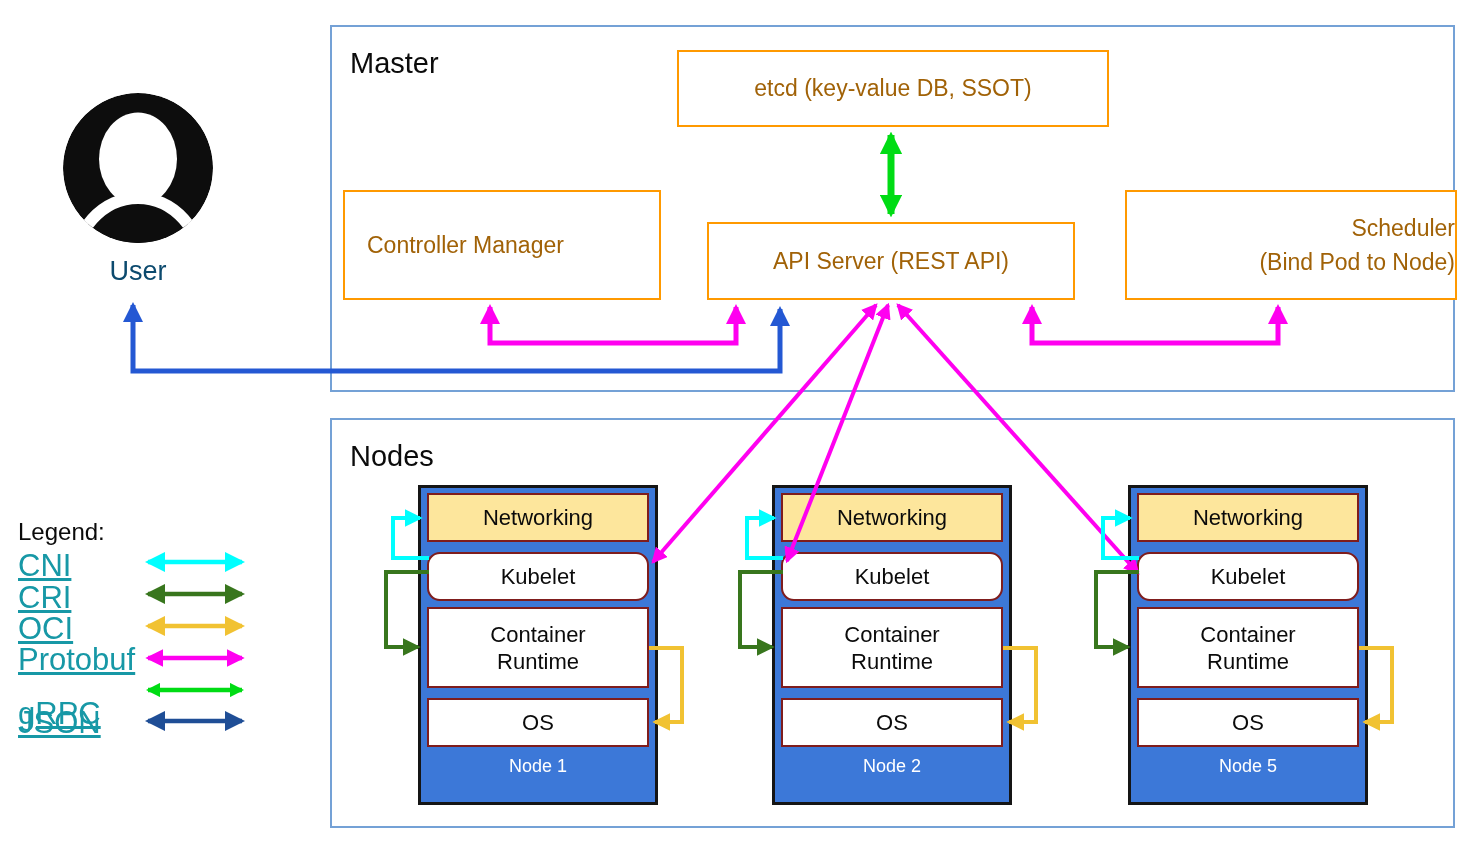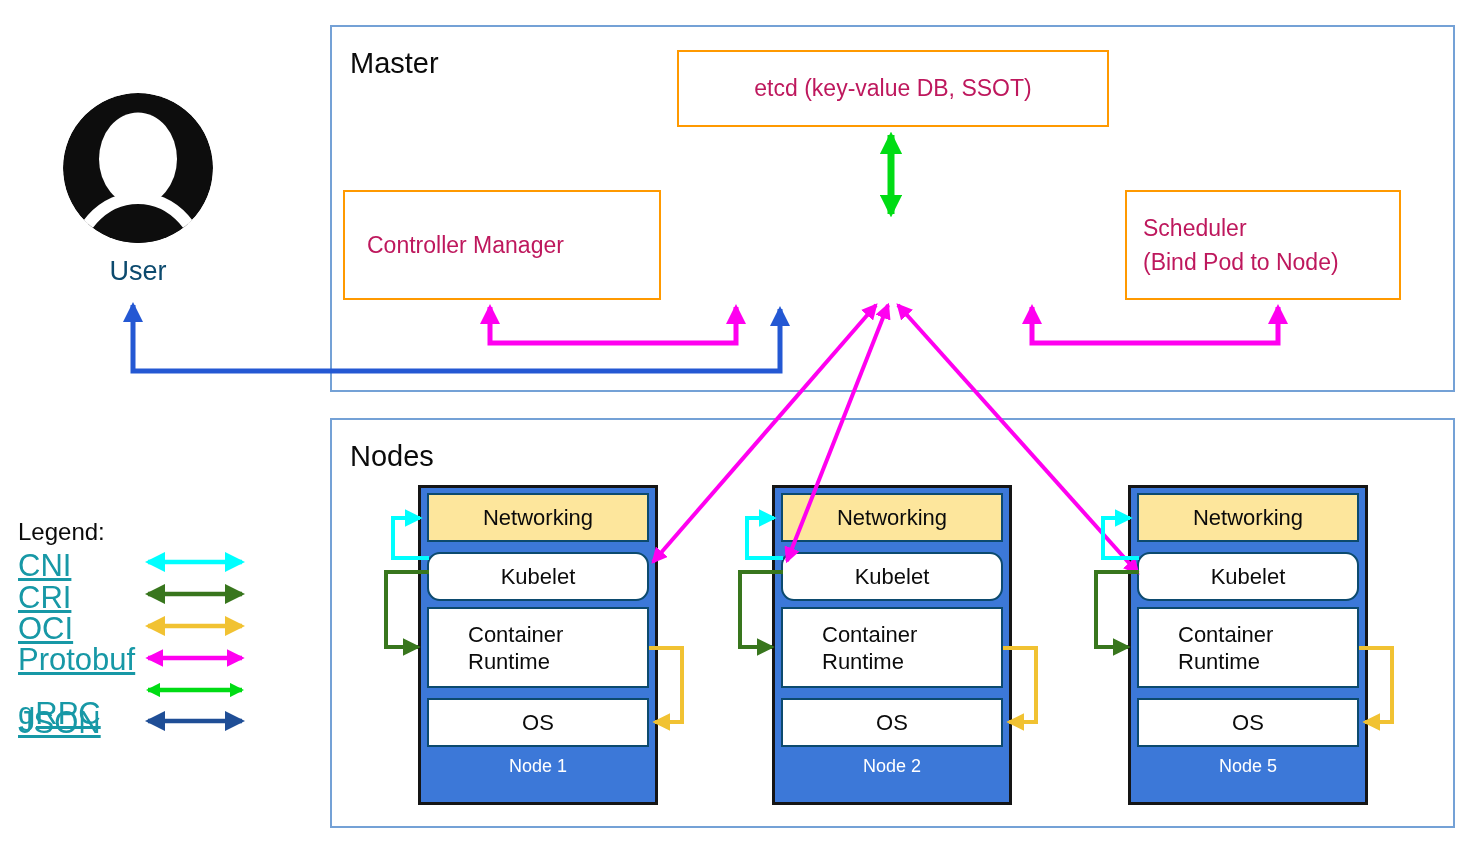--- a/index.html
+++ b/index.html
@@ -6,34 +6,34 @@
   .canvas{
     position:relative;width:1475px;height:852px;background:#fff;overflow:hidden;
     font-family:"Liberation Sans", sans-serif;color:#0b0b0b;
   }
   .section{position:absolute;border:2px solid #74a1d6;background:#fff;box-sizing:border-box;}
   .section-title{position:absolute;left:18px;top:20px;font-size:29px;color:#0b0b0b;}
   .sec-master{left:330px;top:25px;width:1125px;height:367px;}
   .sec-nodes{left:330px;top:418px;width:1125px;height:410px;}
 
   .obox{position:absolute;border:2px solid #ff9900;background:#fff;box-sizing:border-box;
-        font-size:23px;color:#be185d;}
+        font-size:23px;color:#a16207;}
   .obox.center{display:flex;align-items:center;justify-content:center;text-align:center;}
   .obox.lines{display:flex;flex-direction:column;justify-content:center;line-height:34px;}
   .b-etcd{left:677px;top:50px;width:432px;height:77px;}
   .b-cm{left:343px;top:190px;width:318px;height:110px;padding-left:22px;}
   .b-api{left:707px;top:222px;width:368px;height:78px;}
-  .b-sched{left:1125px;top:190px;width:276px;height:110px;padding-left:16px;}
+  .b-sched{left:1125px;top:190px;width:332px;height:110px;padding-left:30px;align-items:flex-end;}
 
   .knode{position:absolute;top:485px;width:240px;height:320px;background:#3c78d8;
          border:3px solid #151515;box-sizing:border-box;}
   .kn1{left:418px;} .kn2{left:772px;} .kn3{left:1128px;}
-  .layer{position:absolute;left:6px;width:218px;border:2px solid #0c4a6e;background:#fff;
+  .layer{position:absolute;left:6px;width:218px;border:2px solid #7f1d1d;background:#fff;
          box-sizing:content-box;display:flex;align-items:center;justify-content:center;
-         font-size:22px;color:#0b0b0b;}
+         text-align:center;font-size:22px;color:#0b0b0b;}
   .l-networking{top:5px;height:45px;background:#fde69c;}
   .l-kubelet{top:64px;height:45px;border-radius:13px;}
   .l-runtime{top:119px;height:77px;line-height:27px;}
   .l-runtime span{display:inline-block;max-width:140px;}
   .l-os{top:210px;height:45px;}
   .node-label{position:absolute;left:0;top:268px;width:100%;text-align:center;
               font-size:18px;color:#ffffff;}
 
   .user-label{position:absolute;left:78px;top:256px;width:120px;text-align:center;
               font-size:27px;color:#0c4a6e;}
@@ -65,20 +65,23 @@
   <div class="user-label">User</div>
 
   <div class="section sec-master">
     <div class="section-title">Master</div>
   </div>
   <div class="obox center b-etcd">
     <span>etcd (key-value DB, SSOT)</span>
   </div>
   <div class="obox lines b-cm">
     <span>Controller Manager</span>
+  </div>
+  <div class="obox center b-api">
+    <span>API Server (REST API)</span>
   </div>
   <div class="obox lines b-sched">
     <span>Scheduler</span>
     <span>(Bind Pod to Node)</span>
   </div>
 
   <div class="section sec-nodes">
     <div class="section-title">Nodes</div>
   </div>
 

